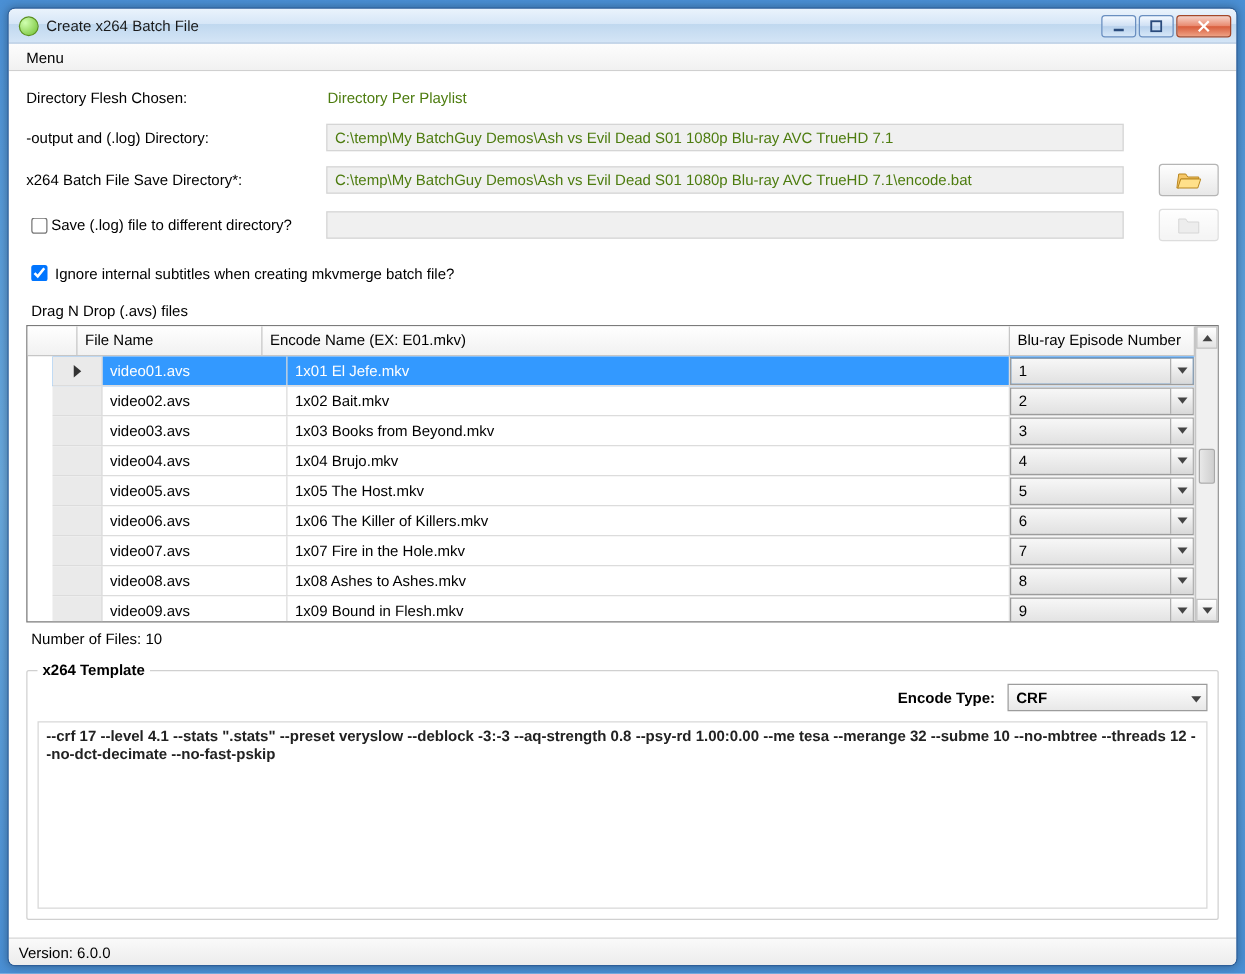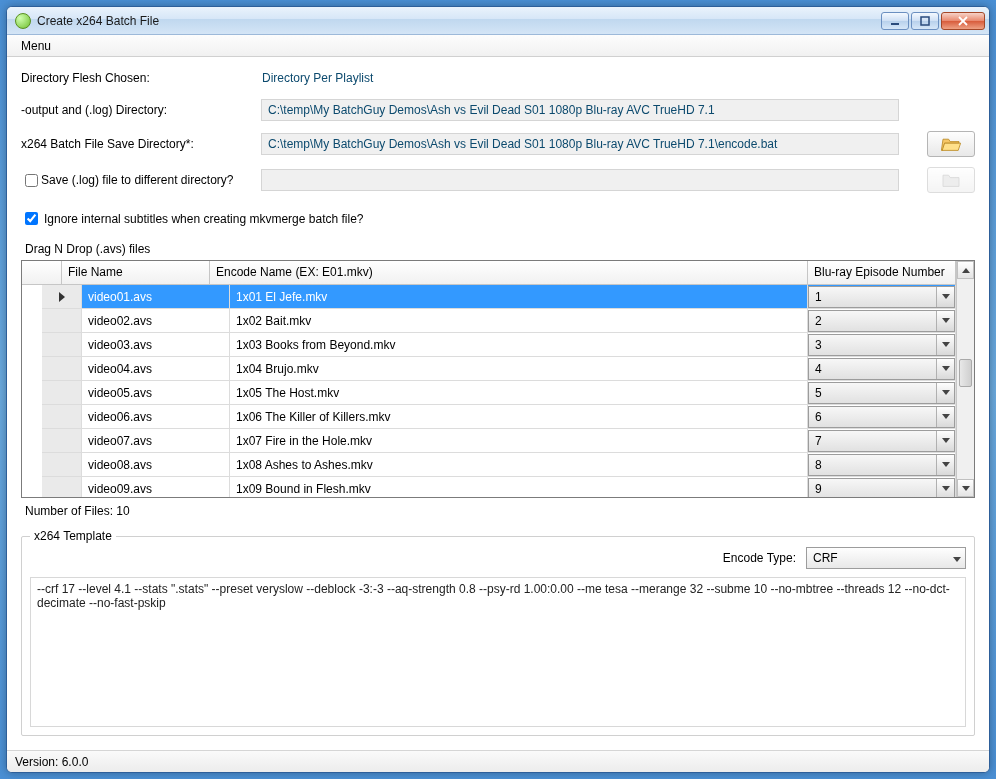--- a/index.html
+++ b/index.html
@@ -64,21 +64,21 @@
   .menu-item { padding: 2px 8px; cursor: default; }
   .client {
     flex: 1; padding: 10px 14px 4px 14px; display: flex; flex-direction: column; overflow: hidden;
     background: #fff;
   }
   .form-row { display: flex; align-items: center; margin-bottom: 10px; min-height: 22px; }
   .form-label { width: 240px; color: #000; }
   .ro-field {
     flex: 1; height: 22px; line-height: 20px;
     border: 1px solid #d5d5d5; background: #f0f0f0;
-    padding: 0 6px; color: #0c4a6e;
+    padding: 0 6px; color: #4d7c0f;
     max-width: 560px;
   }
   .ro-field.plain { border-color: transparent; background: transparent; padding-left:0; }
   .dir-row .ro-field { max-width: none; }
   .dir-row { }
   .btn-icon {
     width: 48px; height: 26px;
     border: 1px solid #b5b5b5; border-radius: 3px;
     background: linear-gradient(to bottom,#fefefe,#e8e8e8);
     display: flex; align-items: center; justify-content: center;
@@ -131,20 +131,21 @@
   }
   .sb-btn { height:18px; background:linear-gradient(to bottom,#fff,#e4e4e4); border:1px solid #c0c0c0; margin:0; display:flex;align-items:center;justify-content:center; }
   .sb-track { flex:1; position:relative; }
   .sb-thumb { position:absolute; left:2px; right:2px; top:80px; height:28px; background:linear-gradient(to right,#e8e8e8,#cfcfcf); border:1px solid #a9a9a9; border-radius:2px; }
   .below-grid { margin: 6px 0 10px 4px; }
   .tpl-group {
     border: 1px solid #d0d0d0; border-radius: 2px;
     padding: 6px 8px 8px 8px; position: relative;
     margin-top: 8px;
     flex: 0 0 auto;
+    font-weight: bold;
   }
   .tpl-legend { position:absolute; top:-8px; left:8px; background:#fff; padding:0 4px; font-size:12px; }
   .enc-row { display:flex; justify-content:flex-end; align-items:center; gap:10px; margin: 4px 0 8px 0; }
   .enc-sel {
     width: 160px; height: 22px; border:1px solid #9c9c9c;
     background: linear-gradient(to bottom,#fefefe,#e8e8e8);
     display:flex; align-items:center; padding:0 4px 0 6px;
     font-size: 12px;
   }
   .enc-sel .dd { margin-left:auto; }

